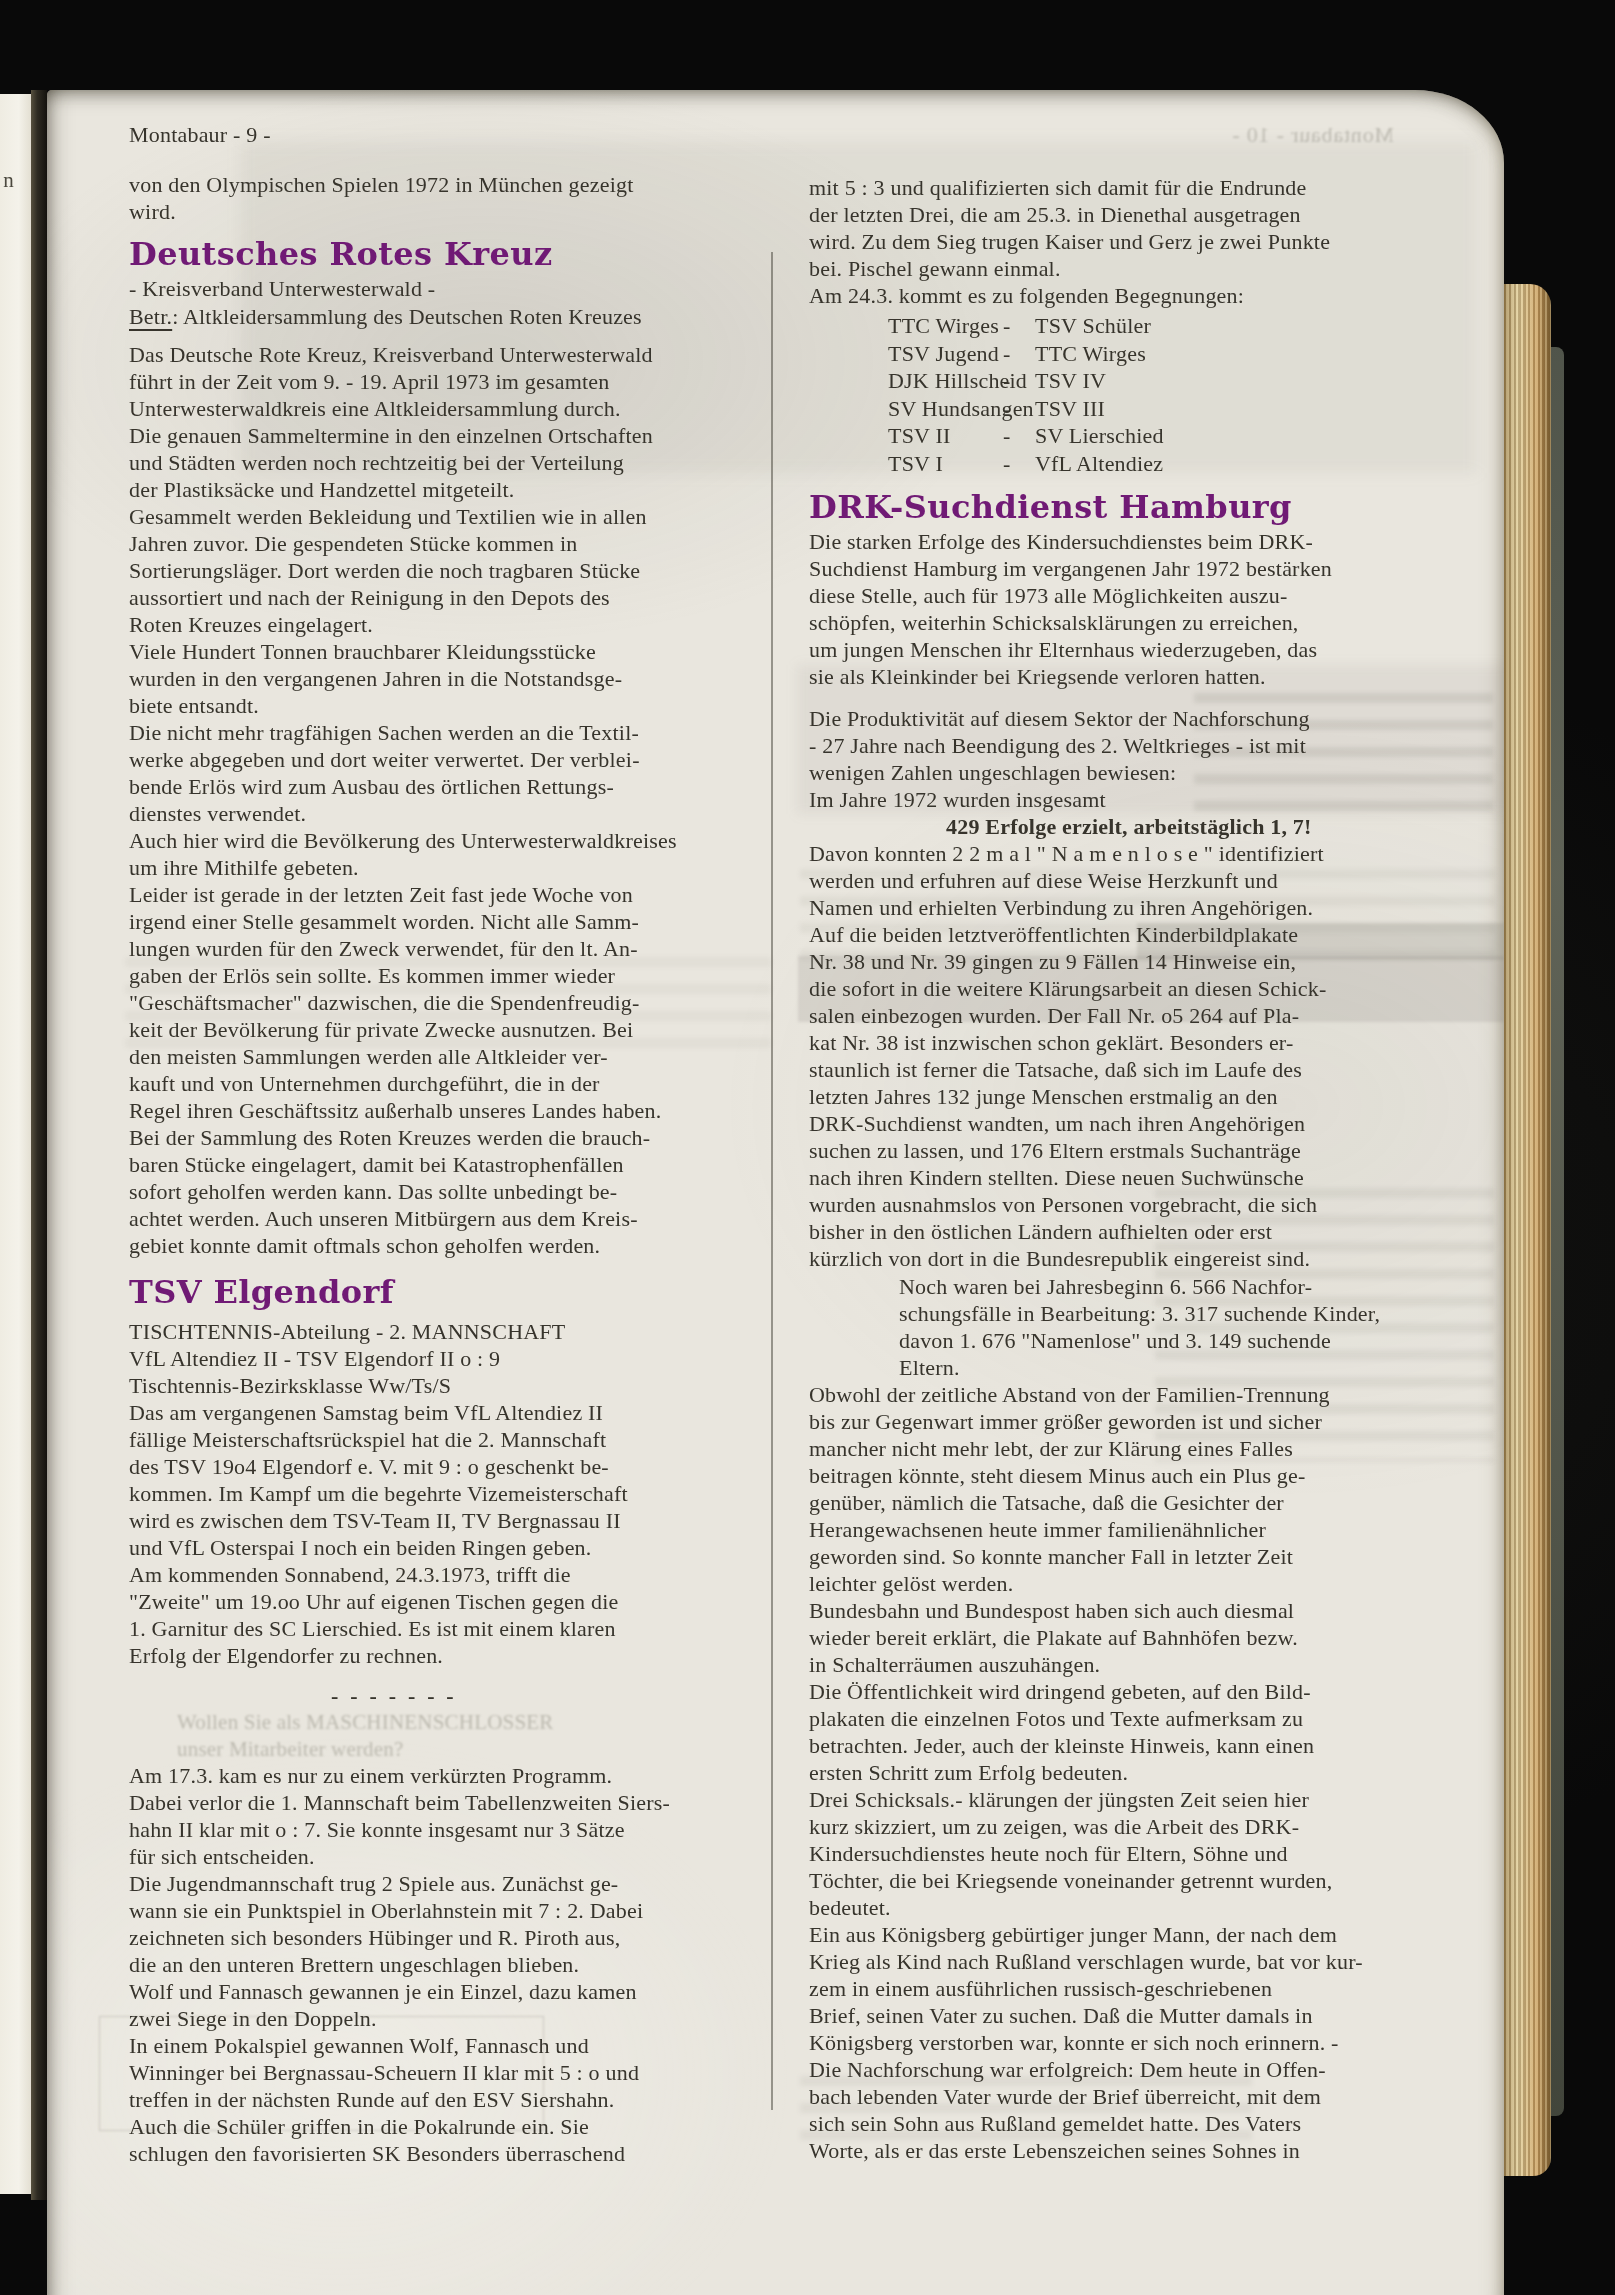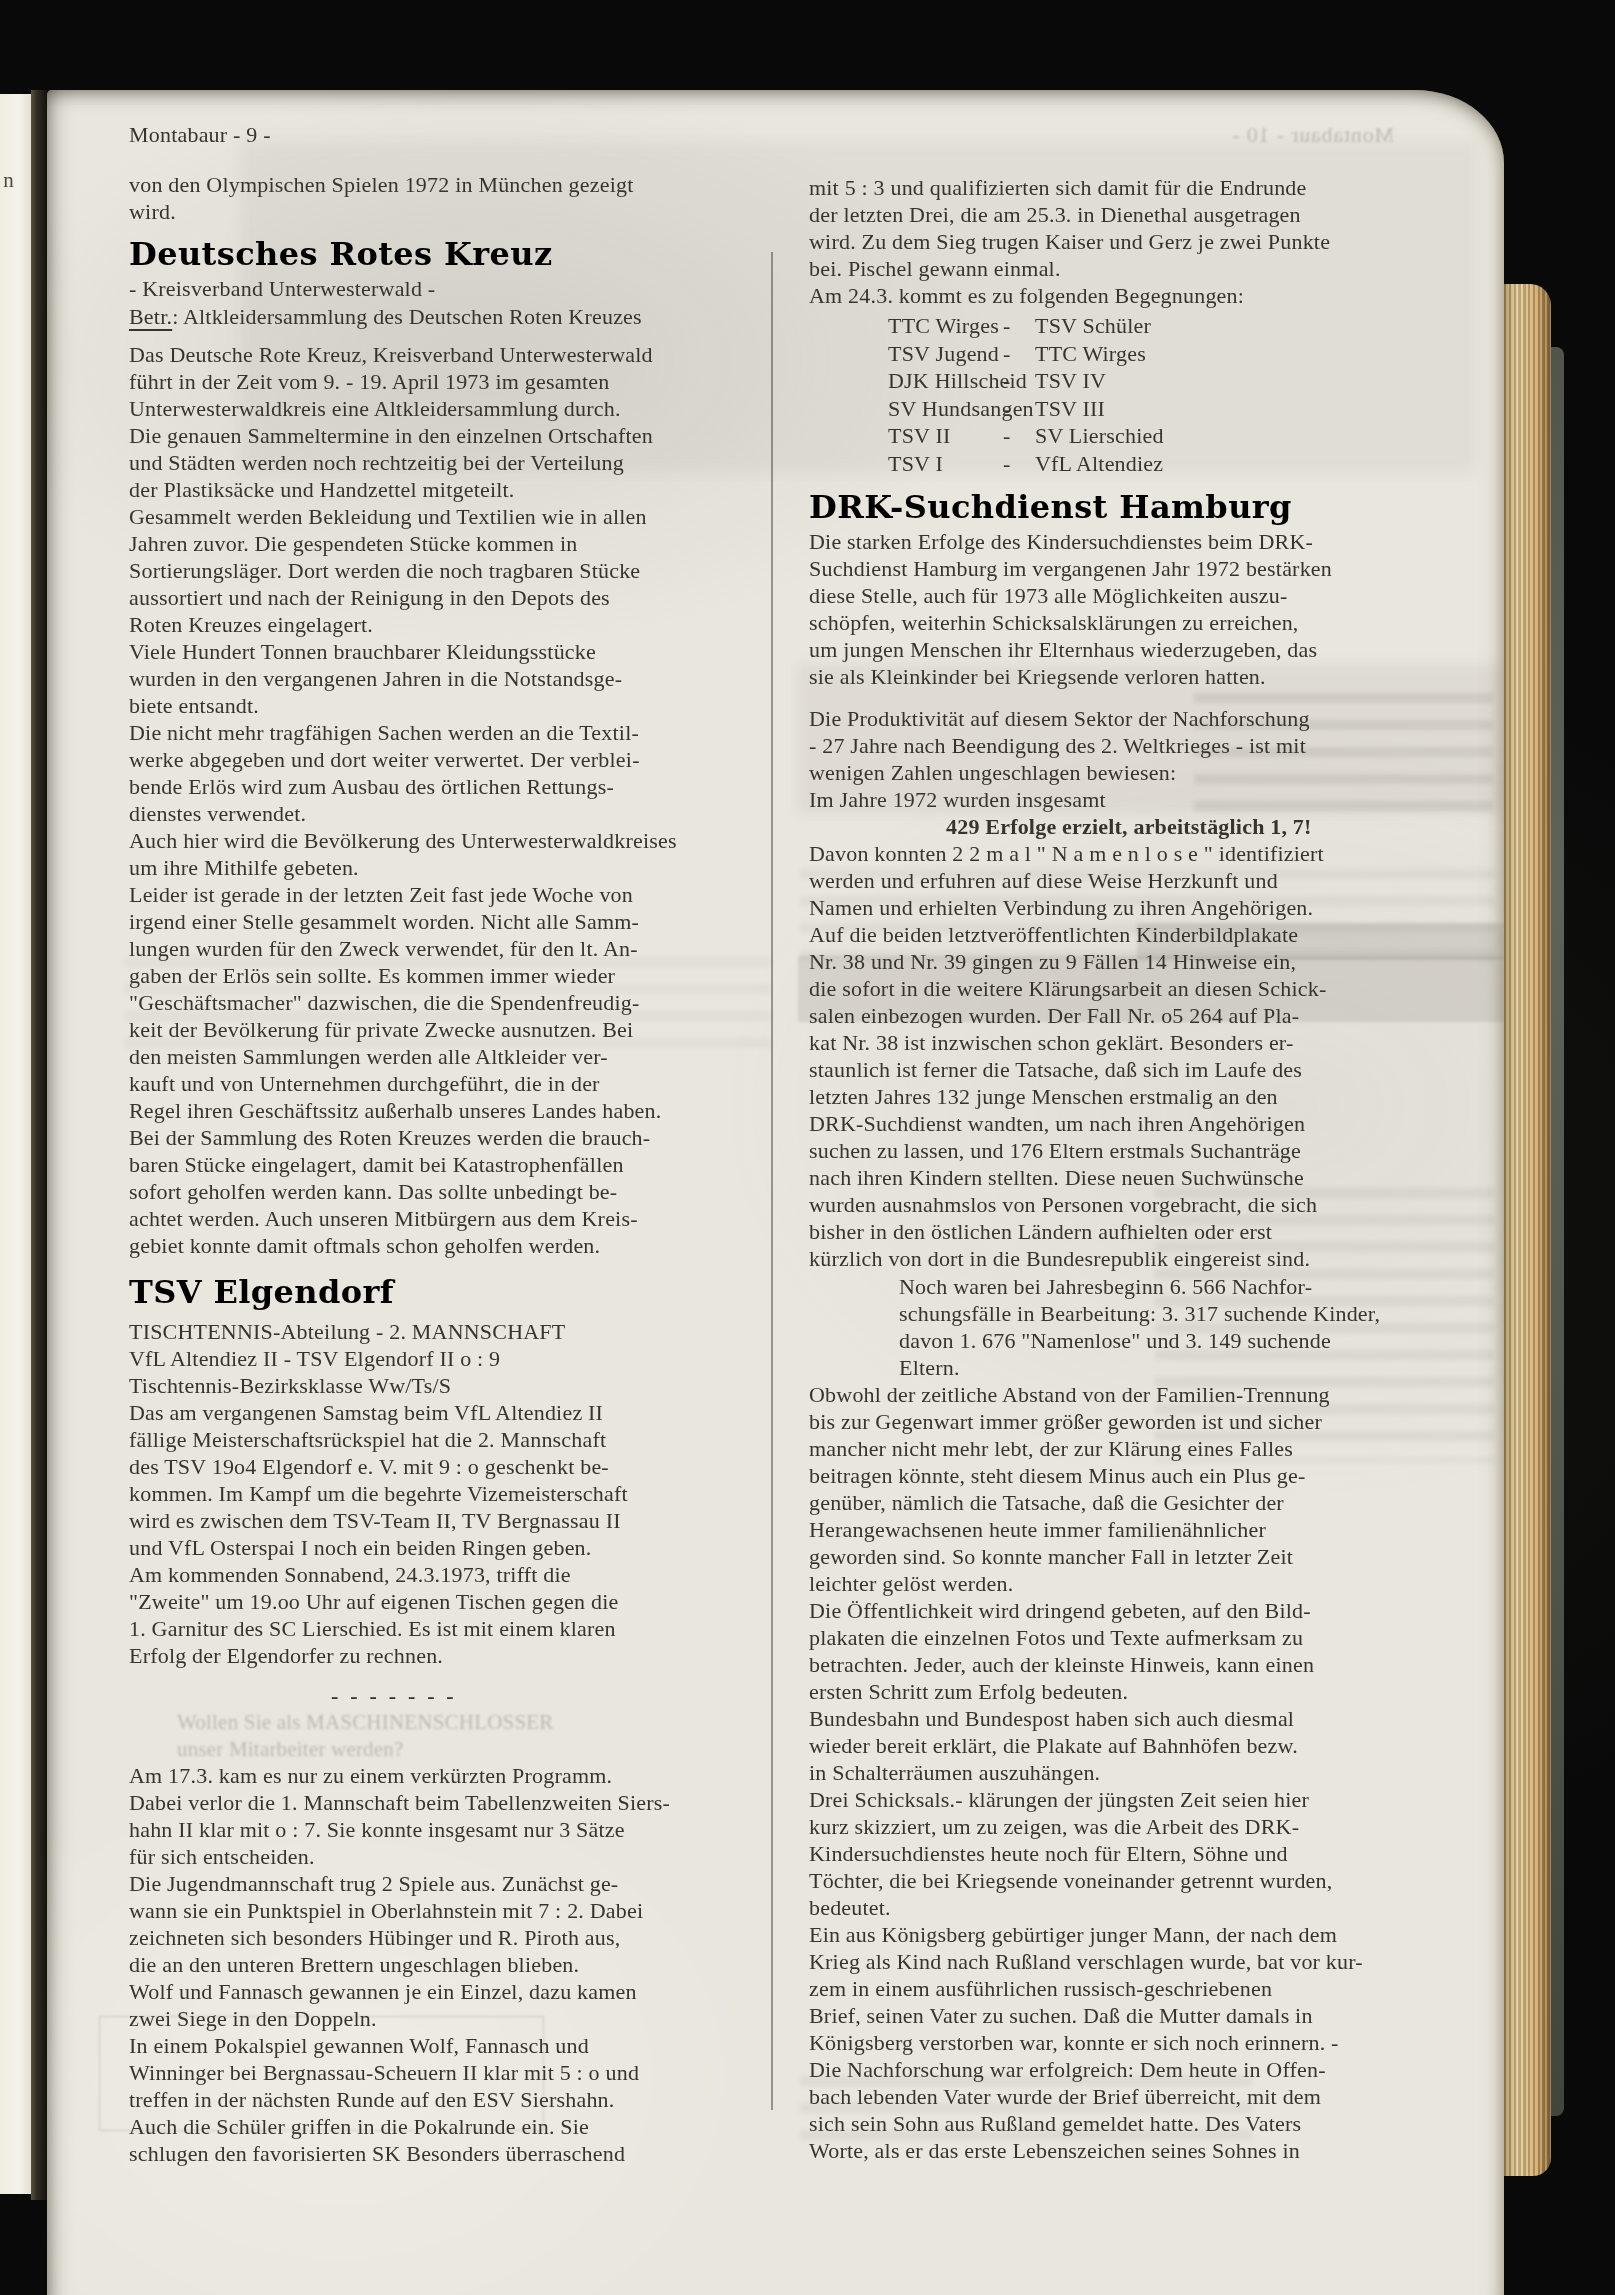--- a/index.html
+++ b/index.html
@@ -49,21 +49,21 @@
   #ghost-mirror{left:1105px;top:32px;width:242px;font-size:22px;color:#6e6c60;opacity:.35;
     transform:scaleX(-1);filter:blur(1.2px);letter-spacing:0.8px;}
   #divider{left:724px;top:162px;width:1.6px;height:1858px;background:rgba(66,63,53,.5);}
   
   .col{position:absolute;top:0;color:#37342c;font-size:22px;line-height:27px;letter-spacing:0.2px;}
   #col-left{left:82px;width:651px;}
   #col-right{left:762px;width:670px;}
   .line{white-space:nowrap;height:27px;}
   .pagehdr{margin-top:31px;height:27px;}
   .h1{font-family:"DejaVu Serif",serif;font-weight:700;font-size:32px;line-height:42px;
-    letter-spacing:0.4px;color:#000000;}
+    letter-spacing:0.4px;color:#701a75;}
   #h-drk{margin-top:8px;}
   #sub-drk{height:27px;}
   #betr-line{margin-top:1.6px;height:27px;}
   #betr-line .u{text-decoration:underline;text-underline-offset:4.8px;text-decoration-thickness:2px;}
   #drk-body{margin-top:11.3px;}
   #h-tsv{margin-top:11.3px;}
   #tsv-body{margin-top:4.8px;}
   #dashsep{margin-top:13px;height:27px;padding-left:202px;letter-spacing:3.2px;font-weight:700;}
   .ghosttext{color:#8f8d80;opacity:.5;filter:blur(1px);}
   #ghost-ad{height:53px;padding-left:48px;font-size:21px;}
@@ -255,29 +255,29 @@
           <div class="line">Obwohl der zeitliche Abstand von der Familien-Trennung</div>
           <div class="line">bis zur Gegenwart immer größer geworden ist und sicher</div>
           <div class="line">mancher nicht mehr lebt, der zur Klärung eines Falles</div>
           <div class="line">beitragen könnte, steht diesem Minus auch ein Plus ge-</div>
           <div class="line">genüber, nämlich die Tatsache, daß die Gesichter der</div>
           <div class="line">Herangewachsenen heute immer familienähnlicher</div>
           <div class="line">geworden sind. So konnte mancher Fall in letzter Zeit</div>
           <div class="line">leichter gelöst werden.</div>
         </div>
       <div class="pnorm">
+          <div class="line">Bundesbahn und Bundespost haben sich auch diesmal</div>
+          <div class="line">wieder bereit erklärt, die Plakate auf Bahnhöfen bezw.</div>
+          <div class="line">in Schalterräumen auszuhängen.</div>
+        </div>
+      <div class="pnorm">
           <div class="line">Die Öffentlichkeit wird dringend gebeten, auf den Bild-</div>
           <div class="line">plakaten die einzelnen Fotos und Texte aufmerksam zu</div>
           <div class="line">betrachten. Jeder, auch der kleinste Hinweis, kann einen</div>
           <div class="line">ersten Schritt zum Erfolg bedeuten.</div>
-        </div>
-      <div class="pnorm">
-          <div class="line">Bundesbahn und Bundespost haben sich auch diesmal</div>
-          <div class="line">wieder bereit erklärt, die Plakate auf Bahnhöfen bezw.</div>
-          <div class="line">in Schalterräumen auszuhängen.</div>
         </div>
       <div class="pnorm">
           <div class="line">Drei Schicksals.- klärungen der jüngsten Zeit seien hier</div>
           <div class="line">kurz skizziert, um zu zeigen, was die Arbeit des DRK-</div>
           <div class="line">Kindersuchdienstes heute noch für Eltern, Söhne und</div>
           <div class="line">Töchter, die bei Kriegsende voneinander getrennt wurden,</div>
           <div class="line">bedeutet.</div>
         </div>
       <div class="pnorm">
           <div class="line">Ein aus Königsberg gebürtiger junger Mann, der nach dem</div>

